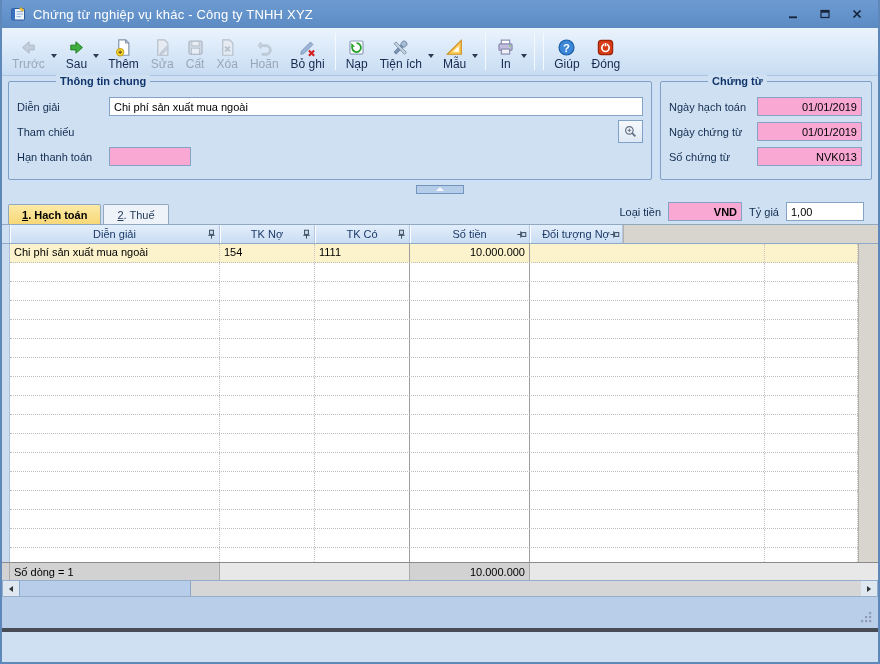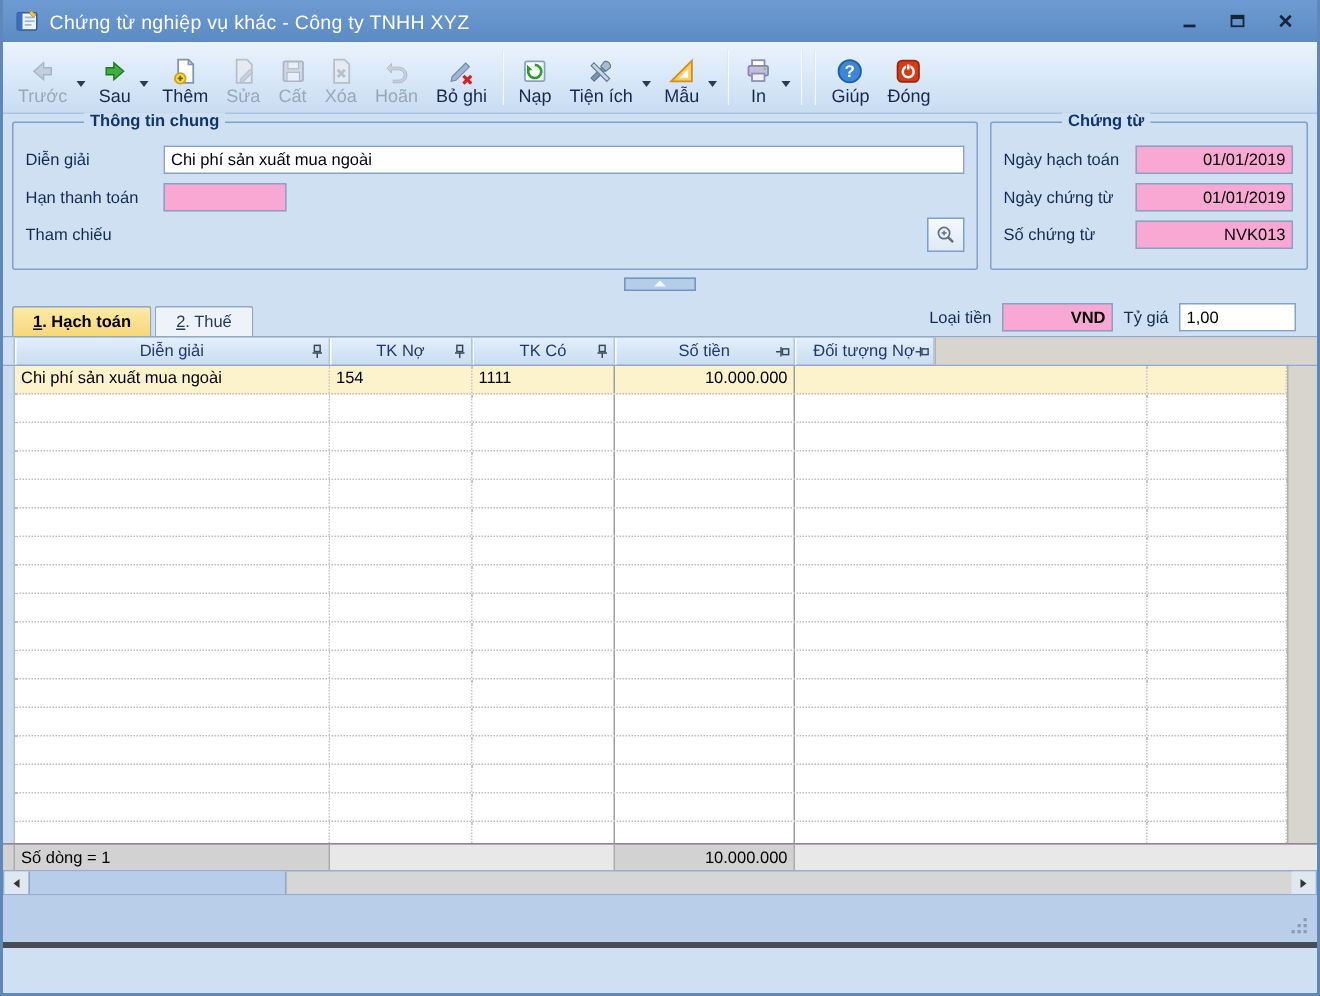--- a/index.html
+++ b/index.html
@@ -308,32 +308,32 @@
 
   <div class="group-row">
     <div class="groupbox gb-left">
       <span class="legend">Thông tin chung</span>
       <div class="frm">
         <div class="frm-row">
           <span class="lab">Diễn giải</span>
           <input class="txt grow-input" value="Chi phí sản xuất mua ngoài" style="">
         </div>
         <div class="frm-row">
-          <span class="lab">Hạn thanh toán</span>
-          <input class="txt ro w82" value="" style="">
-        </div>
-        <div class="frm-row">
           <span class="lab">Tham chiếu</span>
           <span class="lookup-btn">
             <svg viewBox="0 0 16 16">
                 <circle cx="6.8" cy="6.8" r="4" fill="#eef2f8" stroke="#5f6e82" stroke-width="1.2"></circle>
                 <path d="M6.8 5v3.6M5 6.8h3.6" stroke="#5f6e82" stroke-width="1"></path>
                 <path d="M9.8 9.8l3.4 3.4" stroke="#5f6e82" stroke-width="1.8"></path>
               </svg>
           </span>
+        </div>
+        <div class="frm-row">
+          <span class="lab">Hạn thanh toán</span>
+          <input class="txt ro w82" value="" style="">
         </div>
       </div>
     </div>
 
     <div class="groupbox gb-right">
       <span class="legend">Chứng từ</span>
       <div class="frm">
         <div class="frm-row">
           <span class="lab">Ngày hạch toán</span>
           <input class="txt ro w105" value="01/01/2019" style="">

